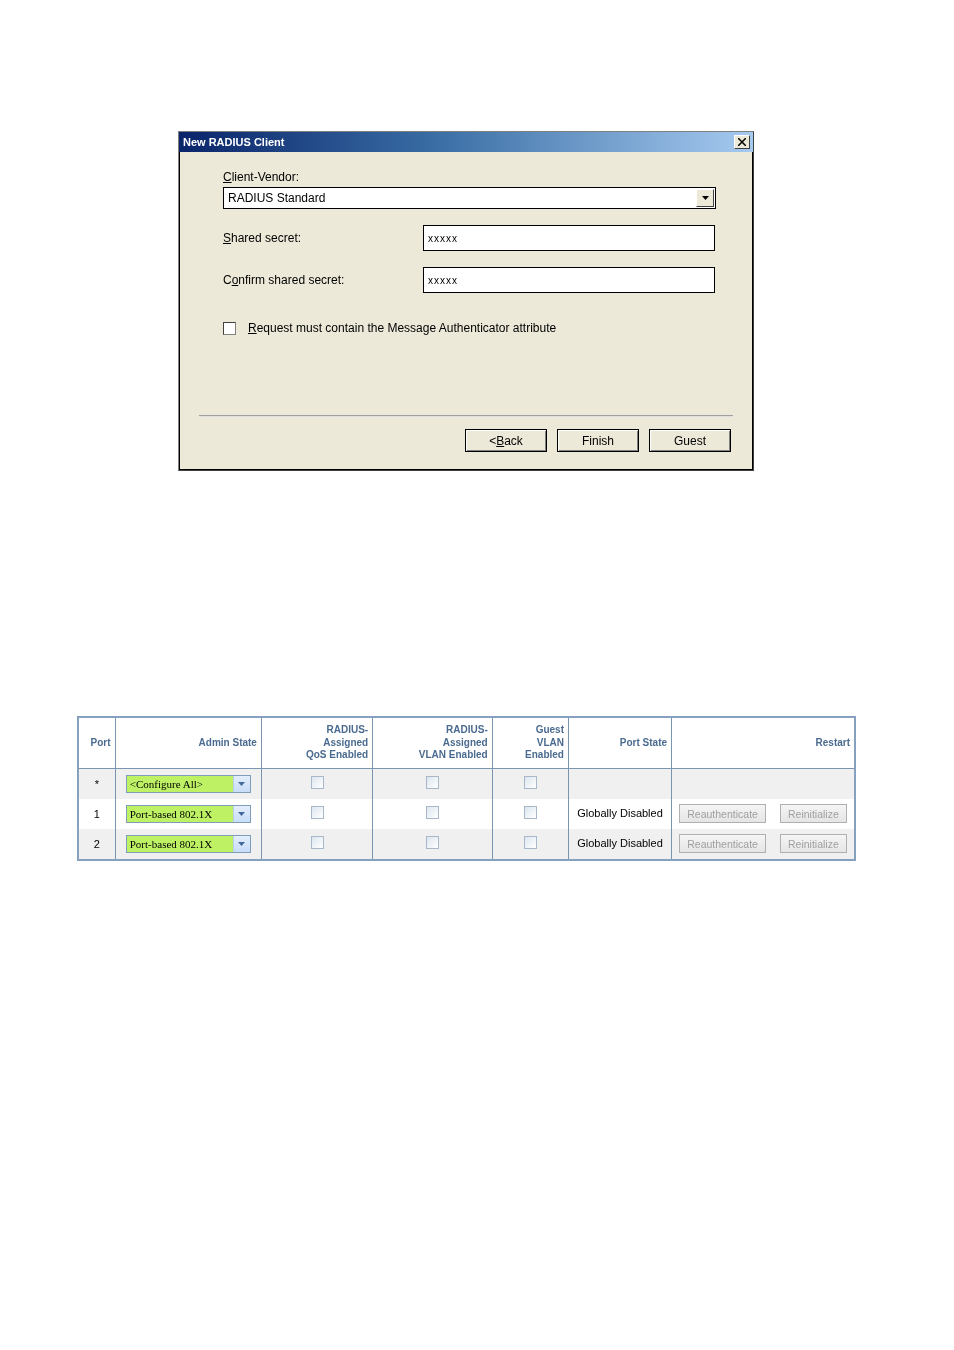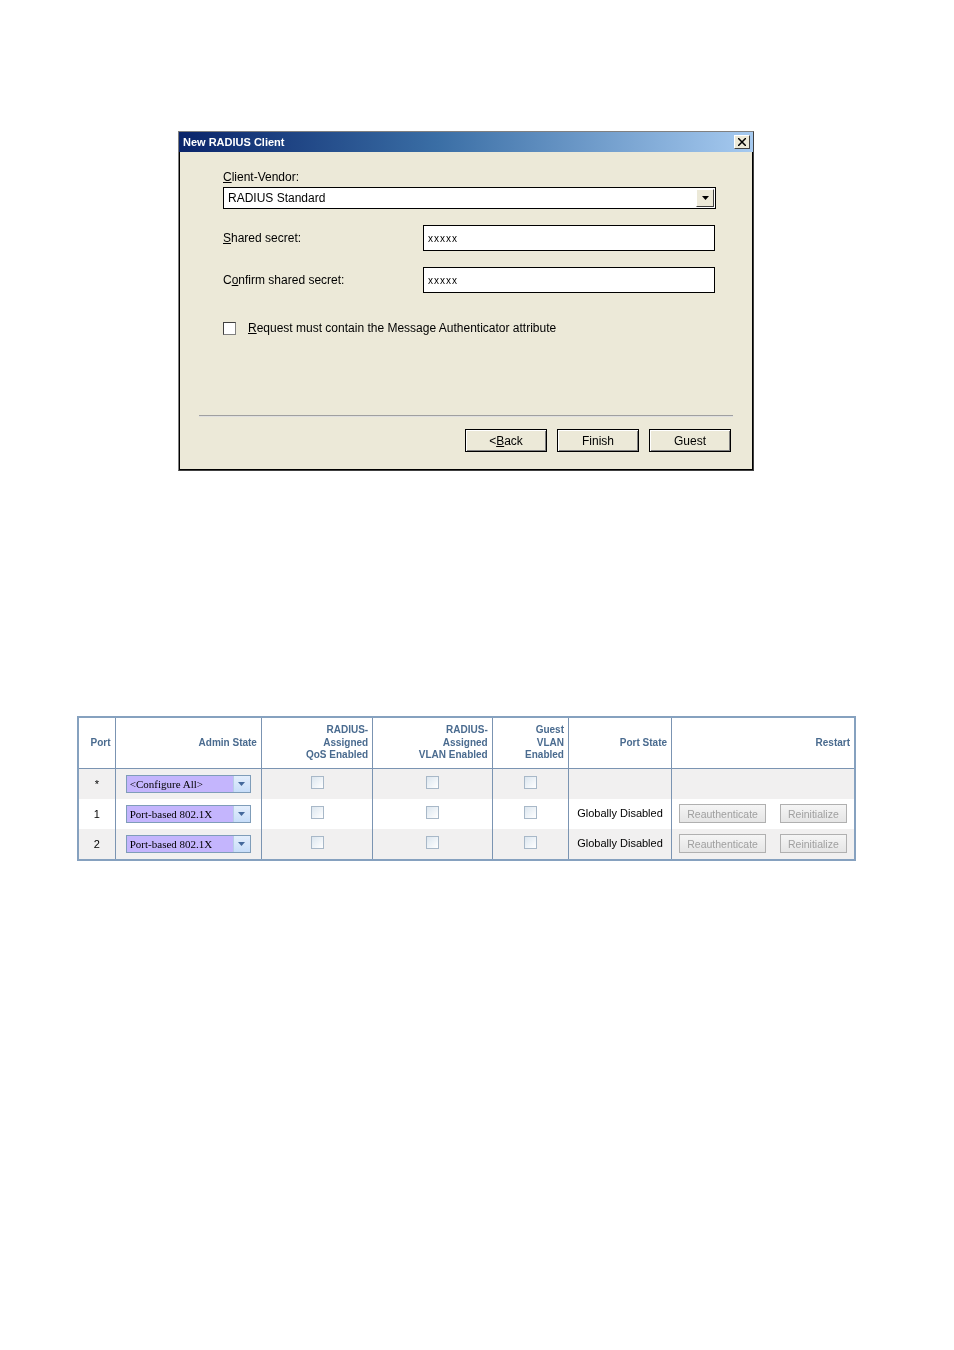--- a/index.html
+++ b/index.html
@@ -193,21 +193,21 @@
     height: 26px;
   }
   .port-table tr:nth-child(odd) td { background: #f1f0f0; }
   .port-table tr td:last-child { border-right: none; }
   .port-cell { text-align: right; padding-right: 6px; }
 
   .dropdown {
     width: 125px;
     height: 18px;
     border: 1px solid #7f9db9;
-    background: #c4b5fd;
+    background: #bef264;
     display: inline-flex;
     align-items: center;
     box-sizing: border-box;
     text-align: left;
     position: relative;
     padding-left: 3px;
     font-size: 11px;
     font-family: "Times New Roman", serif;
   }
   .dropdown-arrow {

